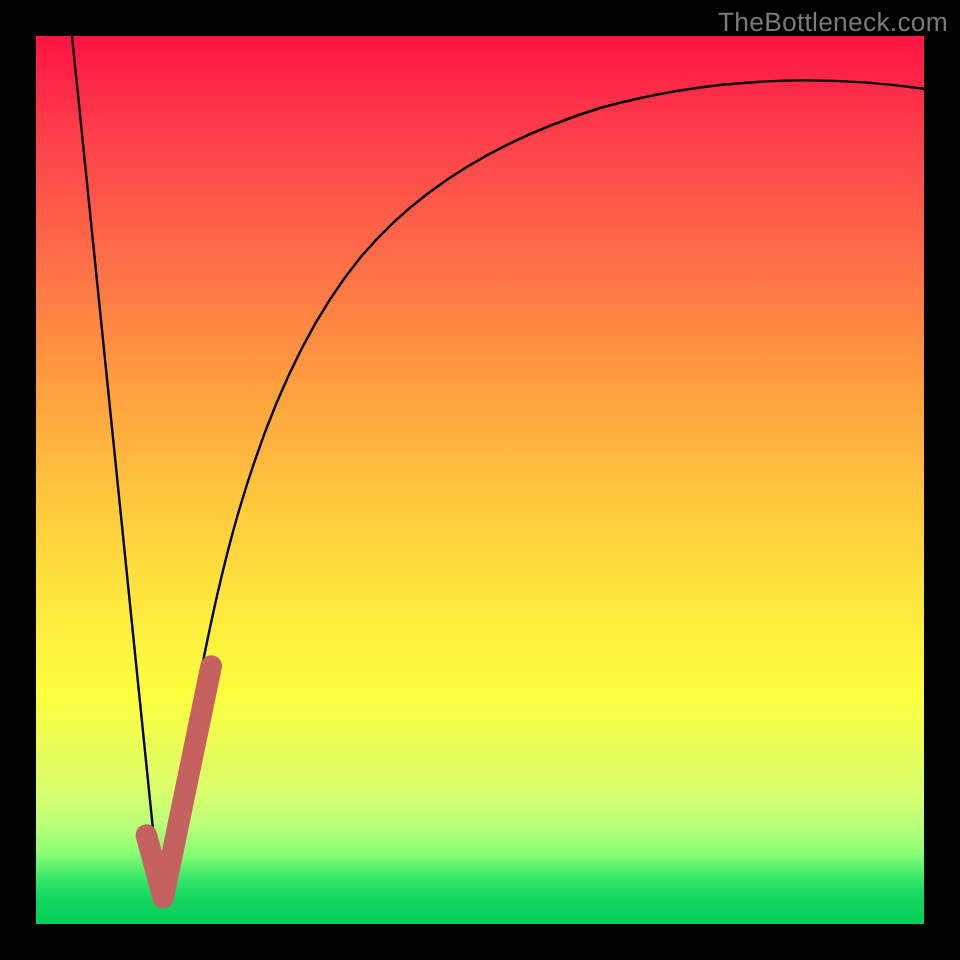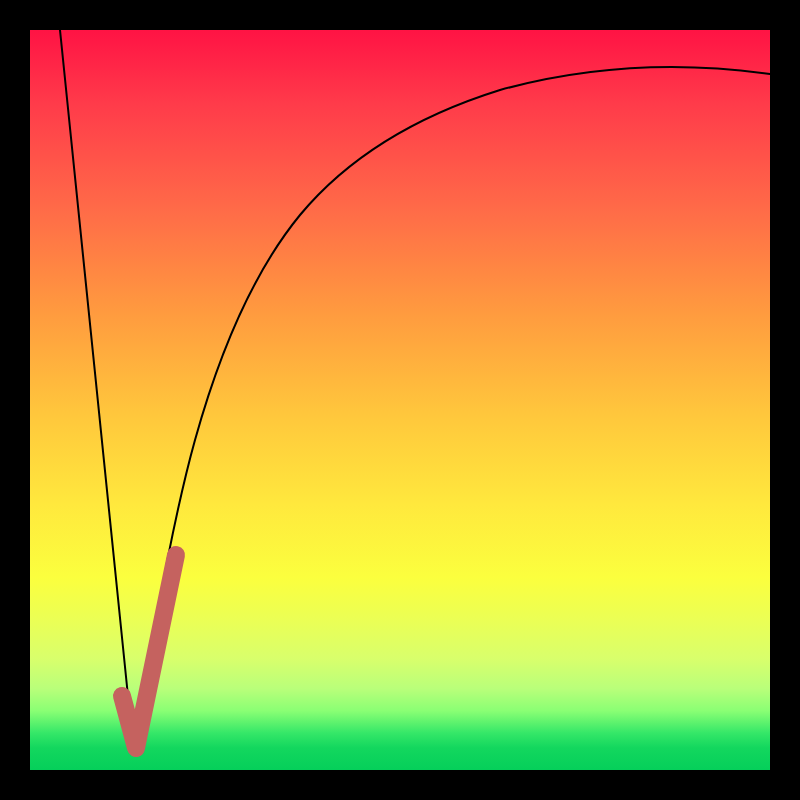--- a/index.html
+++ b/index.html
@@ -83,13 +83,14 @@
 
       <path class="thin-stroke" d="M 104 725
                C 120 620, 140 500, 165 410
                C 190 320, 225 240, 270 185
                C 320 125, 390 85, 470 60
                C 550 38, 640 30, 740 44"></path>
 
       <path class="mark-stroke" d="M 92 666 L 106 718 L 146 525"></path>
     </svg>
   </div>
+  <div class="watermark">TheBottleneck.com</div>
 </div>
 
 </body></html>

